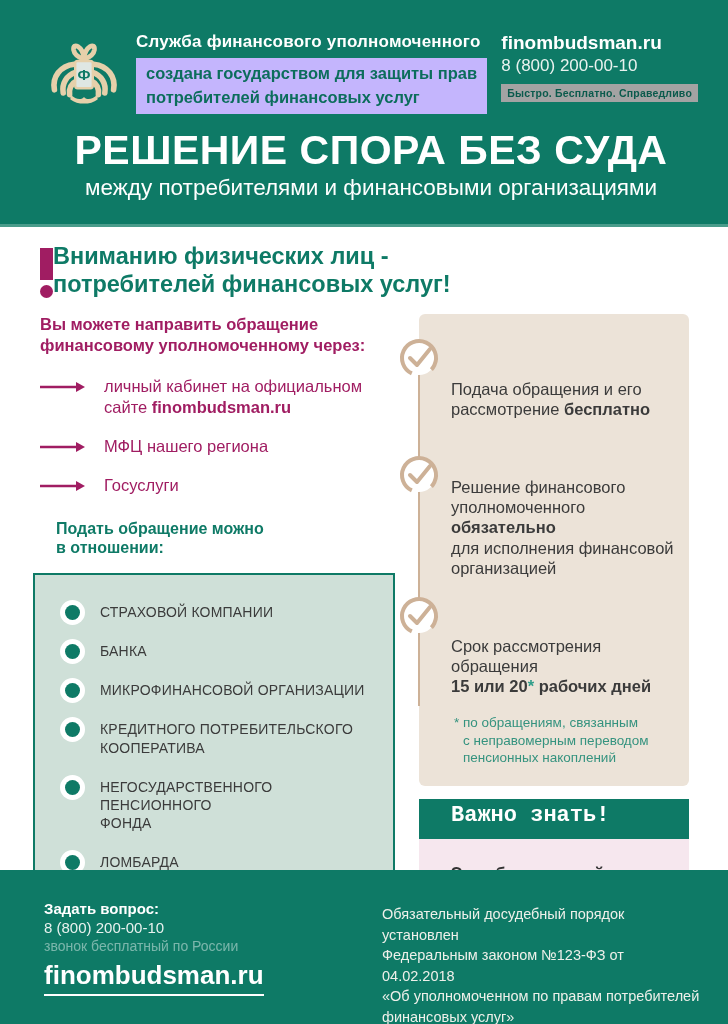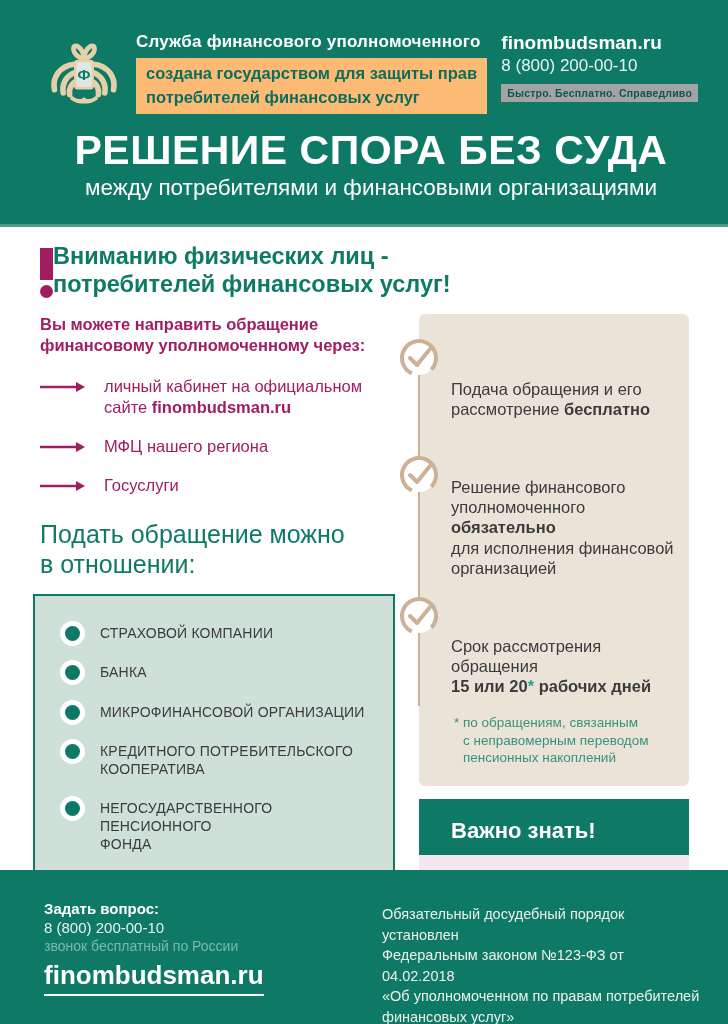--- a/index.html
+++ b/index.html
@@ -12,21 +12,21 @@
   
   .hdr {
     height:227px; background:#0e7a66; padding:30px 30px 0 44px;
     border-bottom:3px solid #4a9c8b; overflow:hidden;
   }
   .brand-row { display:flex; justify-content:space-between; align-items:flex-start; }
   .brand-left { display:flex; gap:12px; }
   .logo { width:80px; height:86px; flex-shrink:0; }
   .org-name { color:#ffffff; font-size:17px; font-weight:700; letter-spacing:.2px; padding-top:2px; }
   .org-tagline {
-    display:inline-block; margin-top:6px; background:#fdba74; color:#0c6d5c;
+    display:inline-block; margin-top:6px; background:#c4b5fd; color:#0c6d5c;
     font-size:16.5px; font-weight:700; line-height:1.45; padding:4px 10px;
     white-space:pre-line;
   }
   .brand-right { text-align:left; padding-top:2px; }
   .site { color:#ffffff; font-size:19px; font-weight:700; }
   .phone { color:#e9f2ef; font-size:17px; margin-top:2px; }
   .badge {
     display:inline-block; margin-top:8px; background:#a3a3a3; color:#0a5a4c;
     font-size:10.5px; font-weight:700; padding:3px 6px; letter-spacing:.2px;
   }
@@ -43,21 +43,21 @@
   .columns { display:flex; gap:24px; margin-top:16px; }
   .col-left { width:362px; flex-shrink:0; padding-left:7px; }
   .col-right { width:270px; flex-shrink:0; }
   
   .channels-heading { color:#a01d62; font-size:16.5px; font-weight:700; line-height:1.25; white-space:pre-line; }
   .channel-list { margin-top:20px; }
   .channel-item { display:flex; gap:18px; align-items:flex-start; margin-bottom:18px; }
   .arrow { flex-shrink:0; margin-top:5px; }
   .channel-text { color:#a01d62; font-size:16.5px; line-height:1.28; white-space:pre-line; }
   .channel-text b { font-weight:700; }
-  .against-heading { color:#0e7a66; font-size:25px; font-weight:400; line-height:1.18; margin-top:24px; white-space:pre-line; }
+  .against-heading { color:#0e7a66; font-size:16px; font-weight:700; line-height:1.18; margin-top:24px; white-space:pre-line;margin-left:16px; }
   .against-box {
     margin-top:15px; margin-left:-7px; background:#cfe0d8; border:2px solid #0e7a66;
     padding:28px 18px 24px 22px; width:362px;
   }
   .against-item { display:flex; gap:20px; align-items:flex-start; margin-bottom:21px; }
   .against-item:last-child { margin-bottom:0; }
   .bullet {
     width:15px; height:15px; border-radius:50%; background:#0e7a66;
     box-shadow:0 0 0 5px #ffffff; margin:2px 0 0 8px; flex-shrink:0;
   }
@@ -69,21 +69,21 @@
   }
   .benefits-box::before {
     content:""; position:absolute; left:-1px; top:40px; bottom:80px; width:2px; background:#cdb197;
   }
   .benefit { position:relative; margin-bottom:18px; font-size:16.5px; line-height:1.22; color:#3b3b3b; white-space:pre-line; }
   .benefit b { font-weight:700; }
   .benefit .star { color:#2f9d8a; font-weight:700; }
   .check-icon { position:absolute; left:-54px; top:-2px; }
   .benefit.b2 .check-icon { top:16px; }
   .footnote { color:#35937f; font-size:13.5px; line-height:1.28; white-space:pre-line; padding-left:12px; text-indent:-9px; margin-top:4px; padding-bottom:6px; }
-  .important-band { margin-top:13px; background:#0e7a66; padding:19px 10px 11px 32px; }
+  .important-band { margin-top:13px; background:#0e7a66; padding:4px 10px 11px 32px;font-family:Liberation Mono, monospace; }
   .important-band-text { color:#ffffff; font-size:22px; font-weight:700; }
   .important-box { background:#f6e7ee; padding:24px 18px 22px 32px; }
   .important-bold { font-size:16.5px; font-weight:700; line-height:1.25; color:#333; white-space:pre-line; }
   
   .ftr {
     position:absolute; left:0; right:0; bottom:0; height:154px;
     background:#0e7a66; display:flex; justify-content:space-between;
     padding:30px 28px 0 44px;
   }
   .ftr-ask { color:#ffffff; font-size:15px; font-weight:700; }

